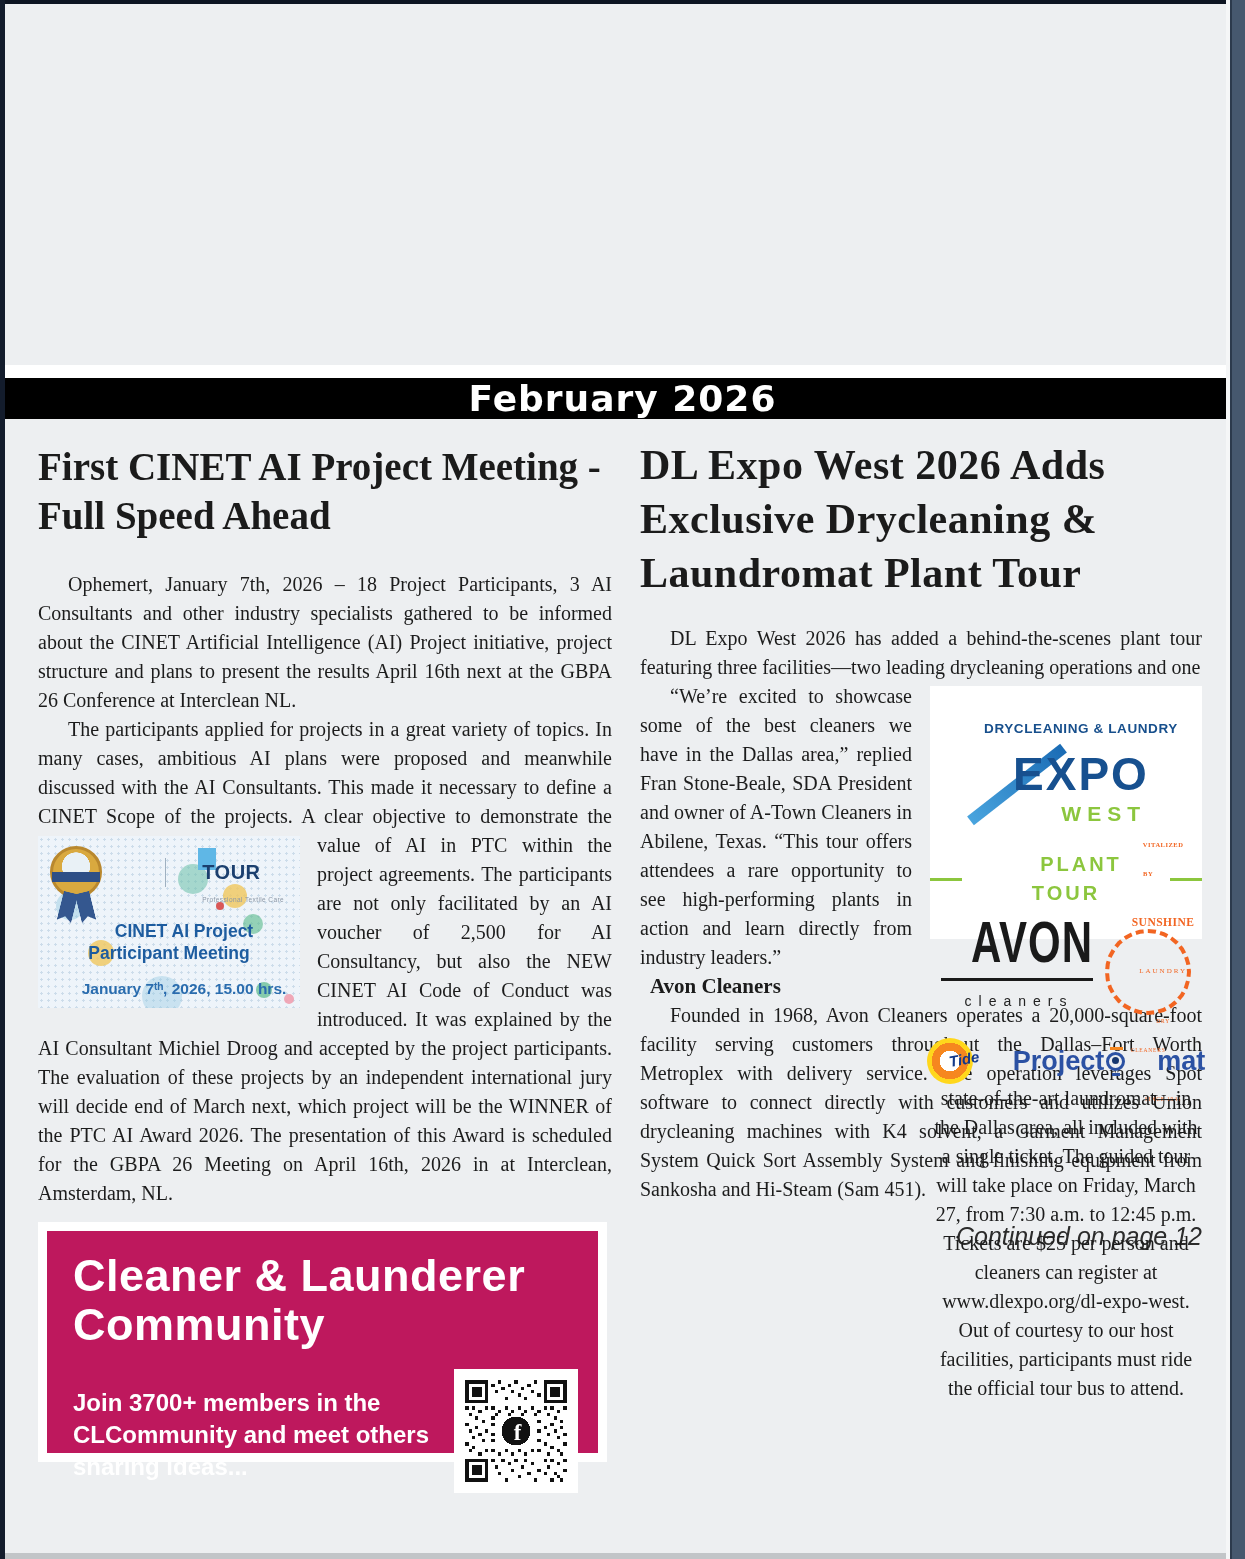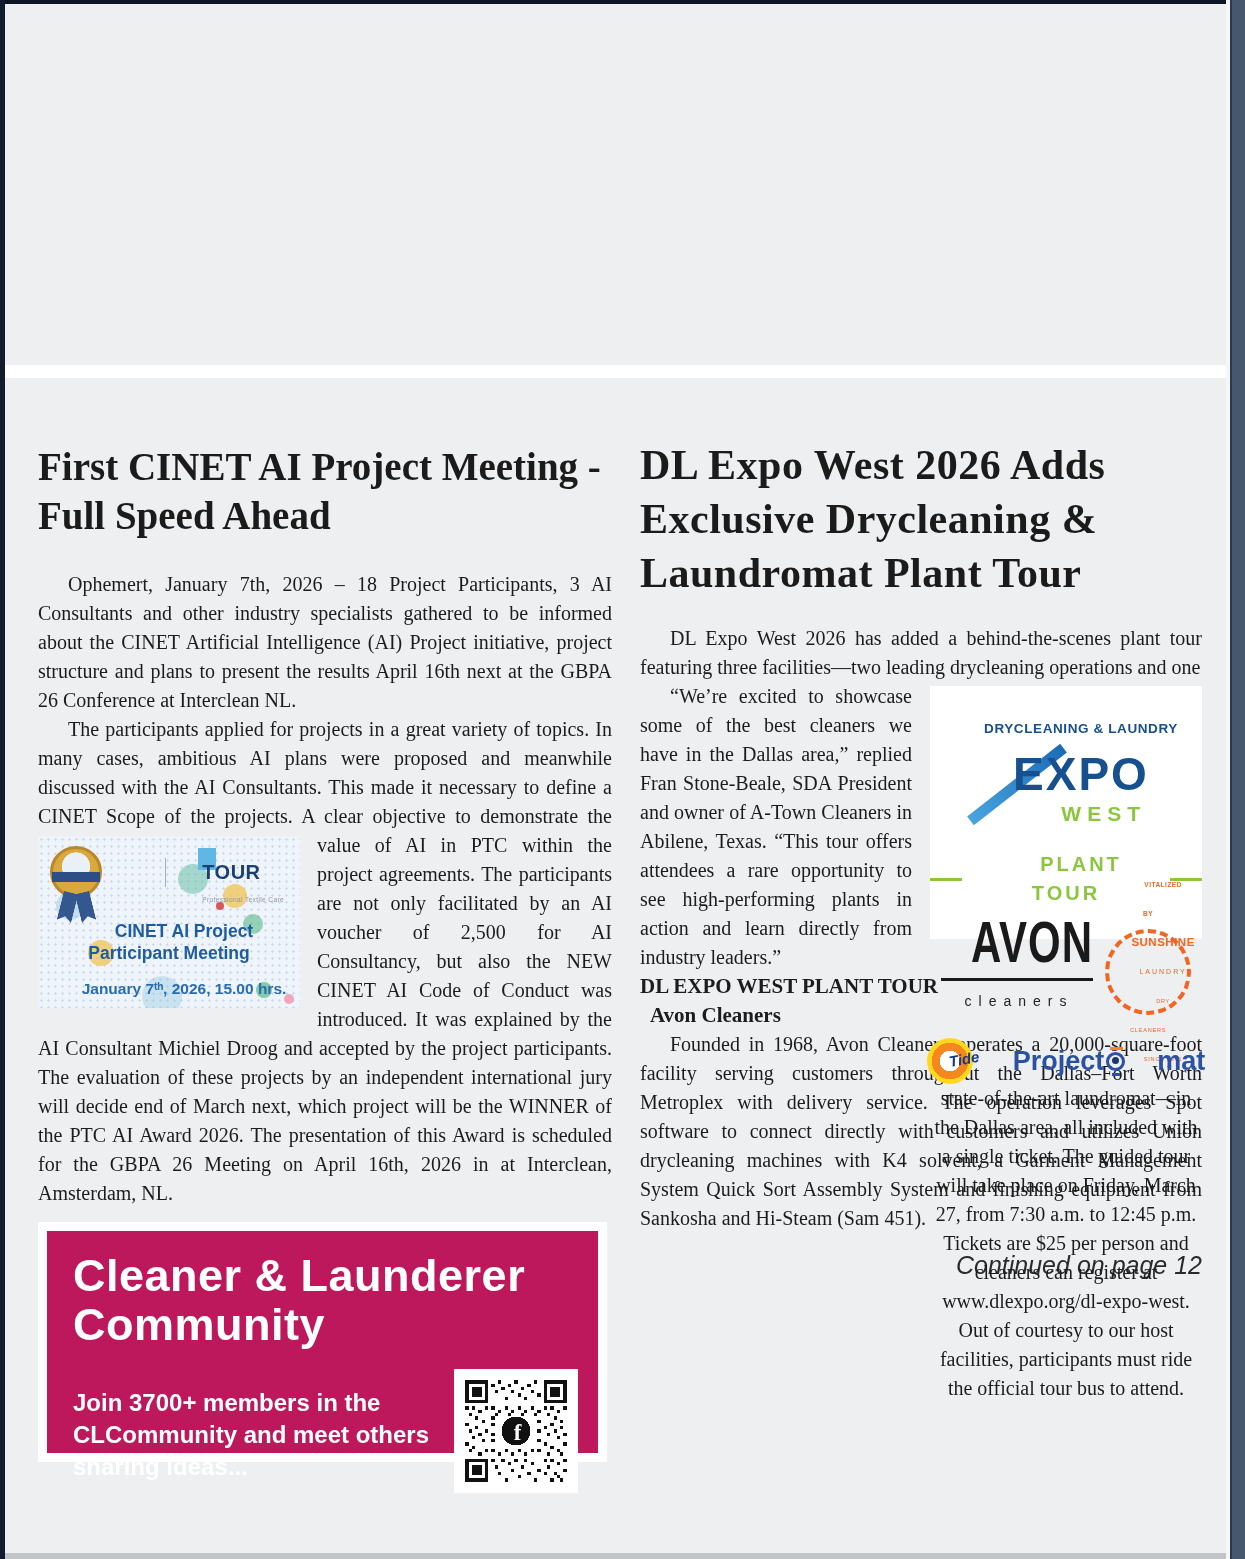--- a/index.html
+++ b/index.html
@@ -105,21 +105,21 @@
   .logos-row{display:flex;align-items:center;justify-content:center;gap:12px;margin-top:20px;}
   .avon-wrap{display:block;}
   .avon-word{display:block;font-family:"Liberation Sans",sans-serif;font-weight:bold;font-size:42px;
              line-height:46px;color:#1a1a1a;transform:scaleY(1.35);transform-origin:bottom;
              letter-spacing:1px;}
   .avon-rule{display:block;height:3px;background:#1a1a1a;margin-top:4px;}
   .avon-sub{display:block;font-family:"Liberation Sans",sans-serif;font-size:14px;color:#222222;
             letter-spacing:7px;margin-top:6px;text-indent:4px;}
   .sunshine{display:flex;flex-direction:column;align-items:center;justify-content:center;
             width:86px;height:86px;border-radius:50%;border:4px dashed #f26522;box-sizing:border-box;
-            font-family:Liberation Sans, sans-serif;color:#f26522;}
+            font-family:Liberation Serif, serif;color:#f26522;gap:20px;}
   .sun-l1{display:block;font-size:6.5px;font-weight:bold;letter-spacing:0.5px;}
   .sun-l2{display:block;font-size:11.5px;font-weight:bold;letter-spacing:0.5px;}
   .sun-l3{display:block;font-size:7px;letter-spacing:2px;}
   .sun-l4{display:block;font-size:5.5px;letter-spacing:0.8px;margin-top:1px;}
   .sun-l5{display:block;font-size:5.5px;letter-spacing:0.8px;}
   .tide-row{display:flex;align-items:center;justify-content:center;gap:10px;margin-top:22px;}
   .tide-circle{display:flex;align-items:center;justify-content:center;width:46px;height:46px;border-radius:50%;
       background:radial-gradient(circle,#ffffff 0 32%,#f6871f 32% 56%,#ffd71c 56% 100%);}
   .tide-word{display:block;font-family:"Liberation Sans",sans-serif;font-weight:bold;font-style:italic;
              font-size:15px;color:#143a8a;transform:rotate(-10deg);}
@@ -131,20 +131,23 @@
   .washer-drum{position:absolute;left:3px;top:2px;width:7px;height:7px;border-radius:50%;
                background:#17376e;display:block;}
   .washer-base{position:absolute;left:3px;bottom:-8px;width:8px;height:3px;background:#2b51a3;display:block;}
 </style>
 </head>
 <body>
 
 <div class="page">
 
   <div class="date-gap"></div>
+  <div class="date-bar">
+    <span>February 2026</span>
+  </div>
 
   <div class="content">
 
     <div class="col-left">
       <h1 class="h-left">First CINET AI Project Meeting - Full Speed Ahead</h1>
       <p class="ind">Ophemert, January 7th, 2026 – 18 Project Participants, 3 AI Consultants and other industry specialists gathered to be informed about the CINET Artificial Intelligence (AI) Project initiative, project structure and plans to present the results April 16th next at the GBPA 26 Conference at Interclean NL.</p>
       <p class="ind"><span>The participants applied for projects in a great variety of topics. In many cases, ambitious AI plans were proposed and meanwhile discussed with the AI Consultants. This made it necessary to define a CINET Scope of the projects. A clear objective to demonstrate </span><span class="cinet-fig">
             <span class="dot" style="left:140px;top:28px;width:30px;height:30px;background:rgba(105,191,168,.55);"></span>
             <span class="dot" style="left:205px;top:78px;width:20px;height:20px;background:rgba(88,185,138,.6);"></span>
             <span class="dot" style="left:185px;top:48px;width:24px;height:24px;background:rgba(240,199,93,.8);"></span>
@@ -200,21 +203,20 @@
                 <span>Project</span>
                 <span class="washer">
                   <span class="washer-bar"></span>
                   <span class="washer-drum"></span>
                   <span class="washer-base"></span>
                 </span>
                 <span>mat</span>
               </span>
             </span><span>state-of-the-art laundromat—in the Dallas area, all included with a single ticket. The guided tour will take place on Friday, March 27, from 7:30 a.m. to 12:45 p.m. Tickets are $25 per person and cleaners can register at www.dlexpo.org/dl-expo-west. Out of courtesy to our host facilities, participants must ride the official tour bus to attend.</span></span></p>
       <p class="ind">“We’re excited to showcase some of the best cleaners we have in the Dallas area,” replied Fran Stone-Beale, SDA President and owner of A-Town Cleaners in Abilene, Texas. “This tour offers attendees a rare opportunity to see high-performing plants in action and learn directly from industry leaders.”</p>
-      <p class="bold-line">DL EXPO WEST PLANT TOUR</p>
       <p class="bold-line ind-sm">Avon Cleaners</p>
       <p class="ind">Founded in 1968, Avon Cleaners operates a 20,000-square-foot facility serving customers throughout the Dallas–Fort Worth Metroplex with delivery service. The operation leverages Spot software to connect directly with customers and utilizes Union drycleaning machines with K4 solvent, a Garment Management System Quick Sort Assembly System and finishing equipment from Sankosha and Hi-Steam (Sam 451).</p>
       <p class="continued">Continued on page 12</p>
     </div>
   </div>
 
   <div class="community">
     <div class="community-inner">
       <div class="community-title">Cleaner &amp; Launderer Community</div>
       <div class="community-row">

